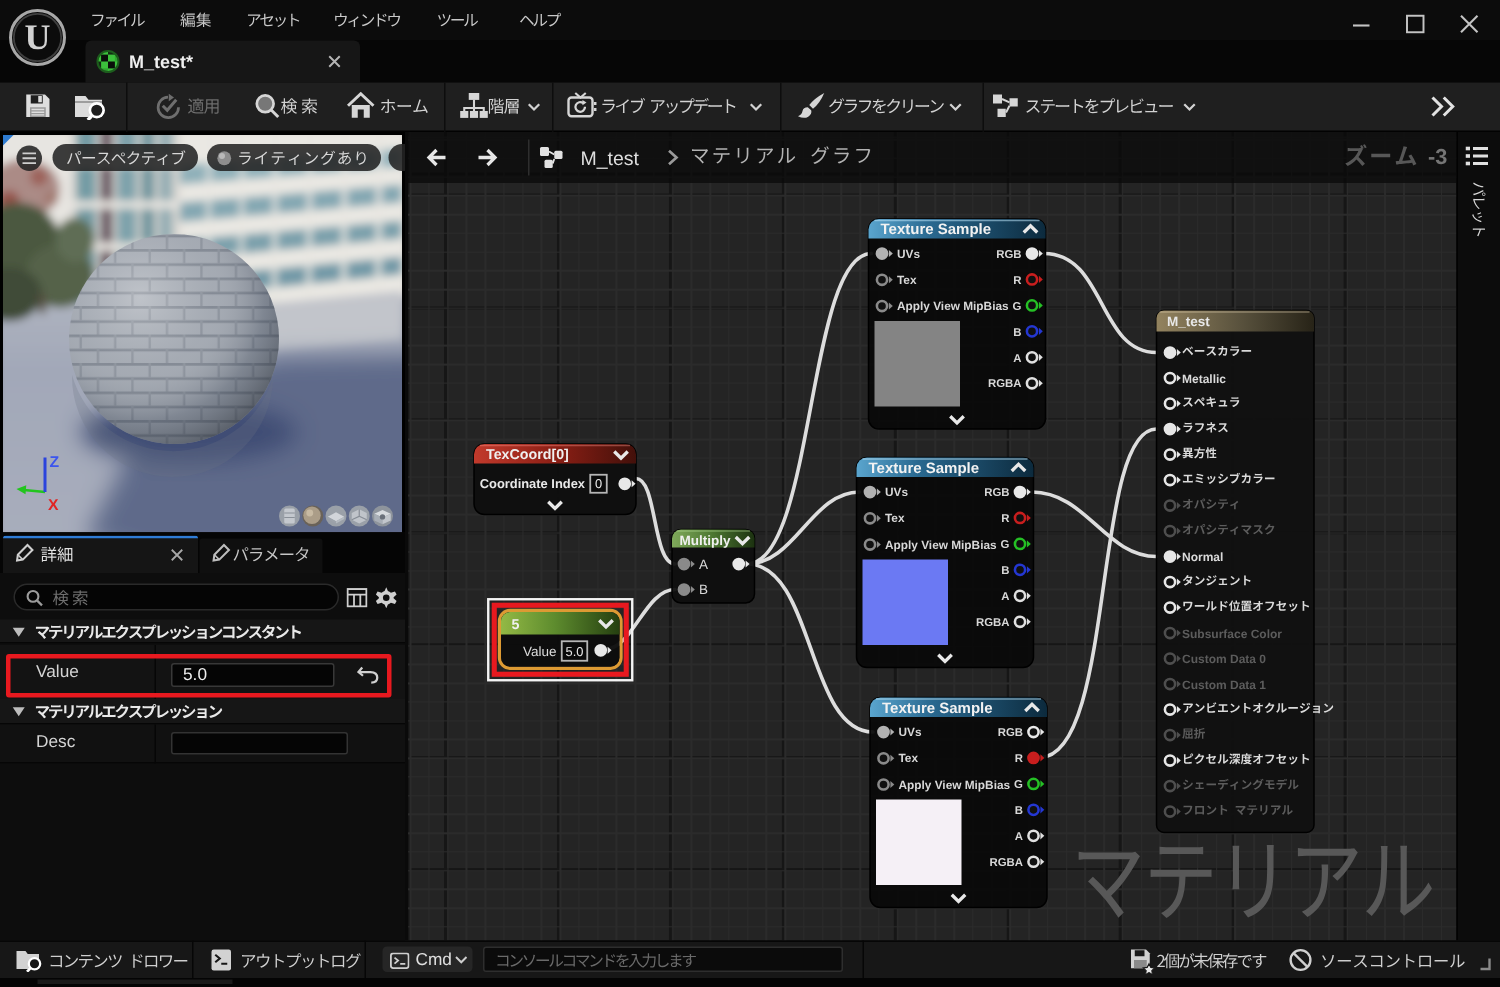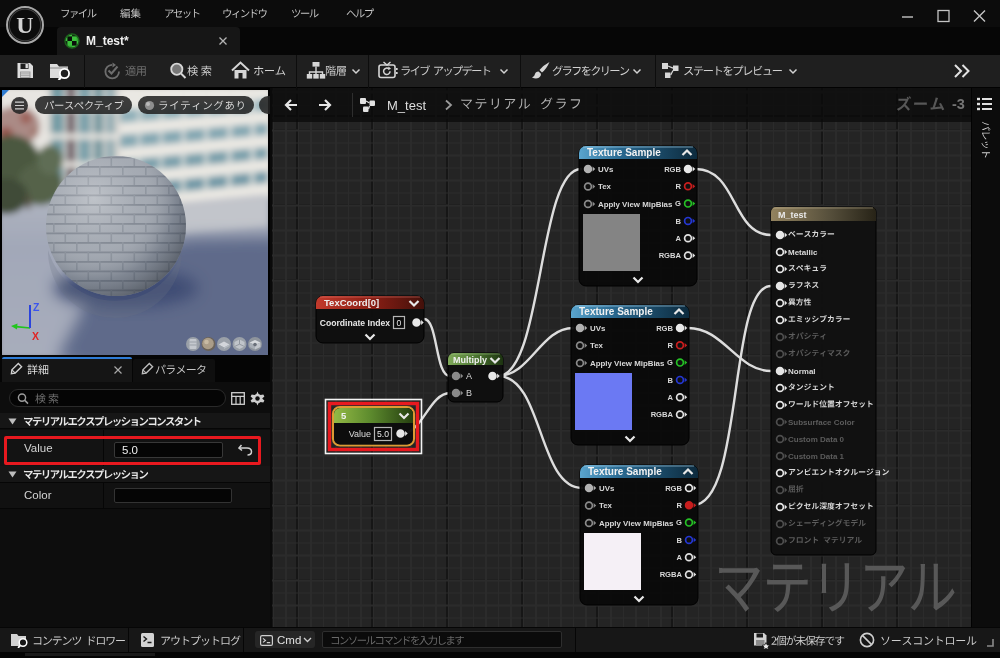--- a/index.html
+++ b/index.html
@@ -515,21 +515,21 @@
         <use href="#g55" transform="translate(7605.0 0)"></use>
         <use href="#g56" transform="translate(8450.0 0)"></use>
         <use href="#g57" transform="translate(9295.0 0)"></use>
         <use href="#g58" transform="translate(10140.0 0)"></use>
         <use href="#g59" transform="translate(10985.0 0)"></use>
       </g>
     </svg>
   </div>
 <div class="ab" style="left:0;top:483px;width:270px;height:26px;background:#111111;border-bottom:1px solid #060606"></div>
 <div class="ab" style="left:103px;top:483px;width:1px;height:26px;background:#060606"></div>
-<div class="lat" style="left:24px;top:489px;font-size:11.5px;color:#d4d4d4">Color</div>
+<div class="lat" style="left:24px;top:489px;font-size:11.5px;color:#d4d4d4">Desc</div>
 <div class="ab" style="left:114px;top:488px;width:118px;height:15px;background:#050505;border:1px solid #333333;border-radius:2px"></div>
 <div class="ab" style="left:270px;top:88px;width:701px;height:539px;overflow:hidden;background:#242424;border-left:2px solid #0a0a0a;
 background-image:
  repeating-linear-gradient(90deg,#2b2b2b 0 1px,transparent 1px 12.5px),
  repeating-linear-gradient(180deg,#2b2b2b 0 1px,transparent 1px 12.5px),
  repeating-linear-gradient(90deg,#161616 0 2px,transparent 2px 75px),
  repeating-linear-gradient(180deg,#161616 0 2px,transparent 2px 75px);
 background-position:1px 4.5px,1px 4.5px,24px 0,0 41px"></div>
 <div style="position:absolute;left:714.0px;top:556.0px;transform:scaleY(1.22);transform-origin:0 0">
     <svg class="jp " style="" width="243.0" height="49.5" viewBox="0 -880 4909.1 1000">

